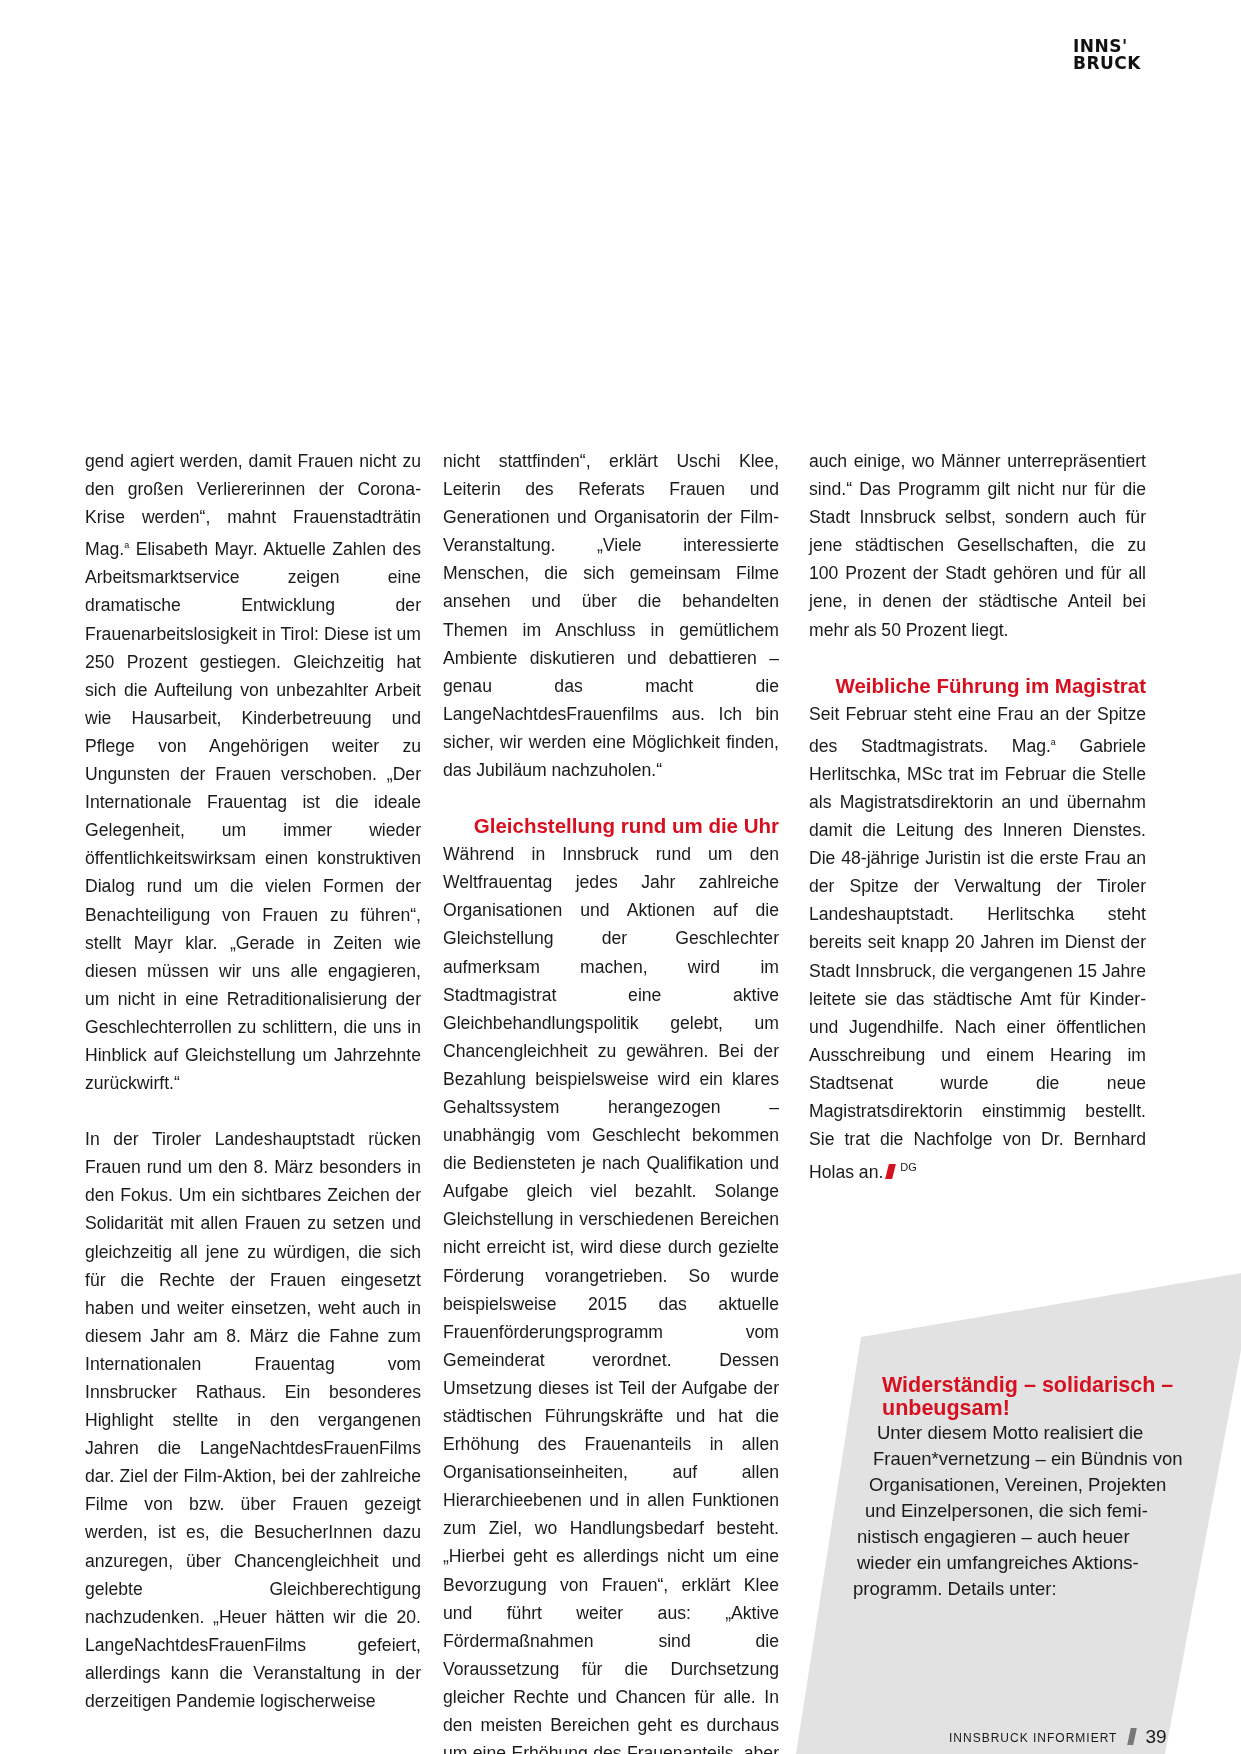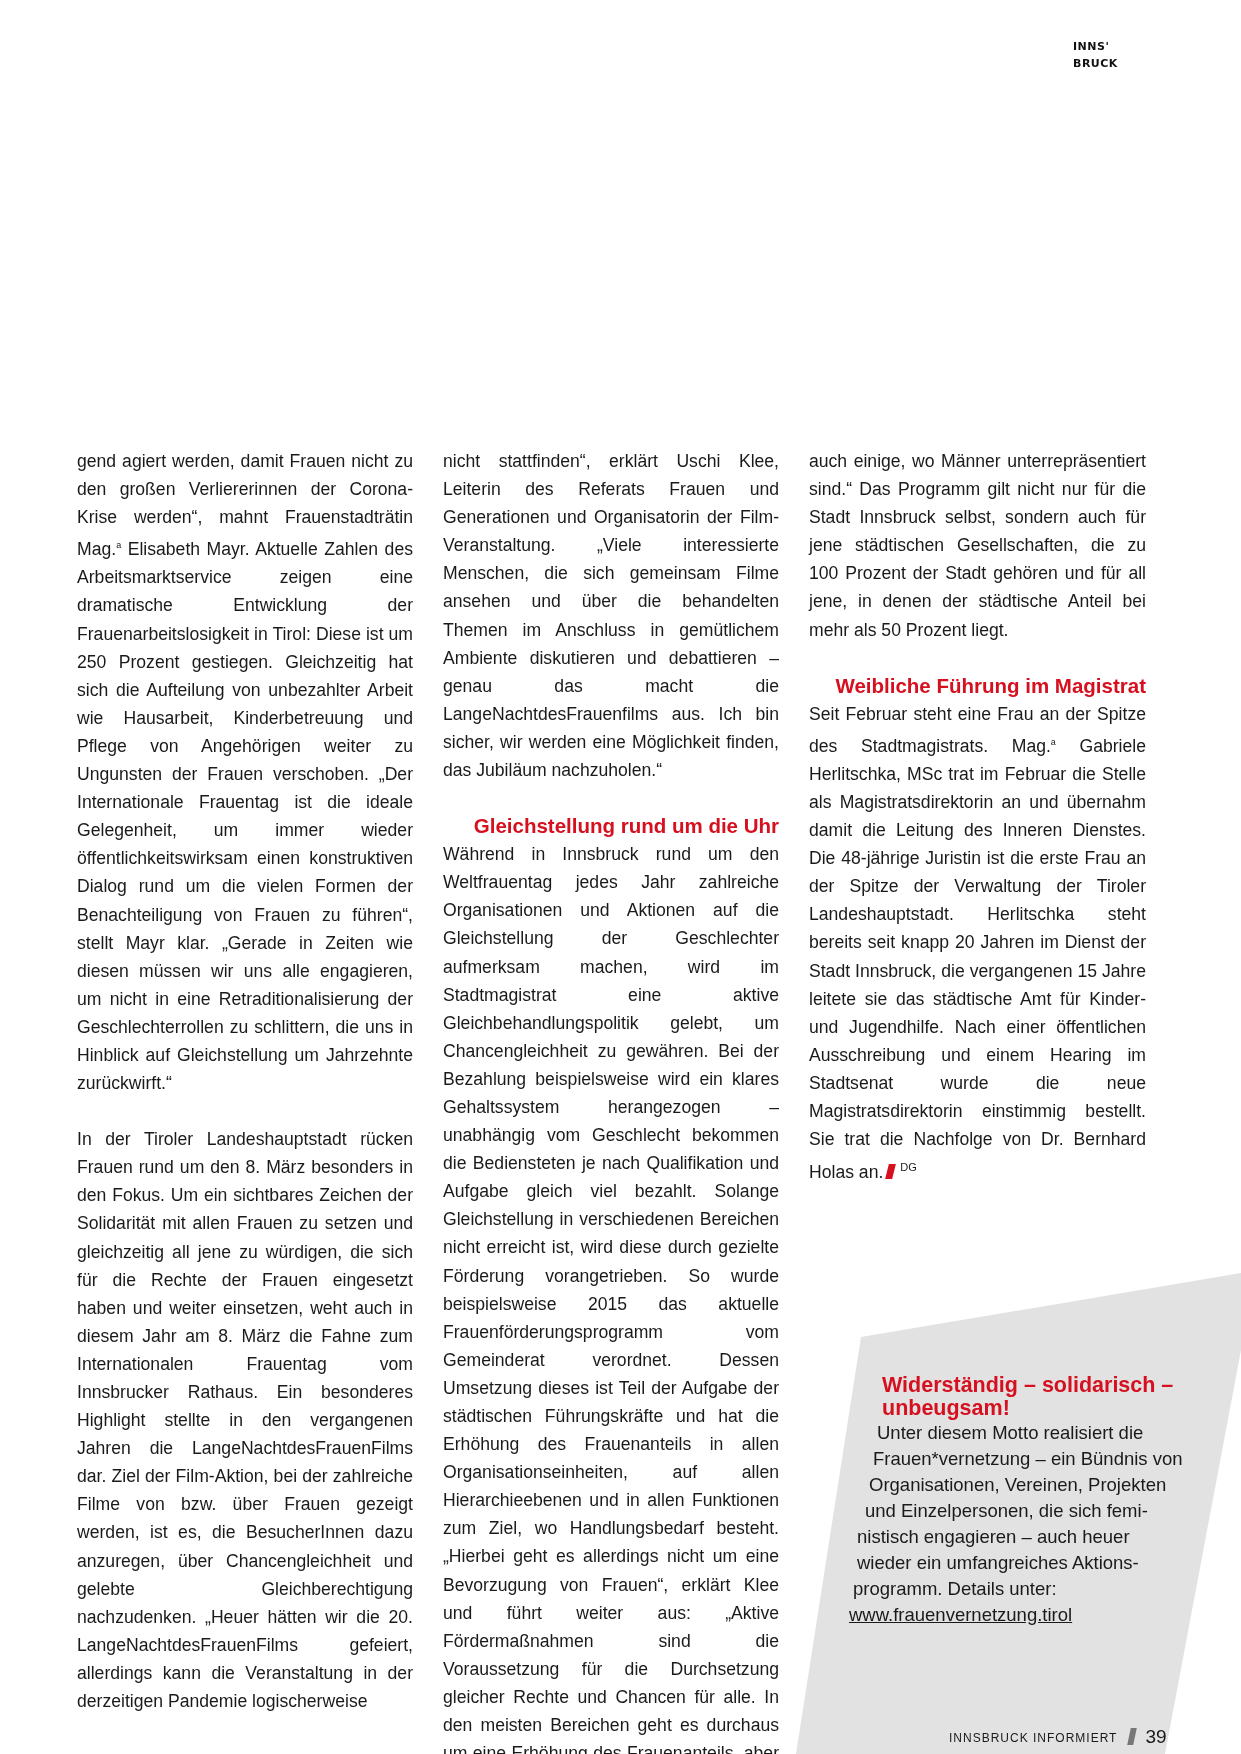--- a/index.html
+++ b/index.html
@@ -1,23 +1,23 @@
 <!DOCTYPE html>
 <html><head>
 <meta charset="utf-8">
 <style>
   html, body { margin:0; padding:0; }
   body { width:1241px; height:1754px; position:relative; background:#ffffff; overflow:hidden;
          font-family:"Liberation Sans", "DejaVu Sans", sans-serif; color:#1a1a1a; }
   .logo { position:absolute; left:1073px; top:38px; font-family:"DejaVu Sans", sans-serif; font-weight:900;
-          font-size:11px; line-height:17px; letter-spacing:0.5px; color:#111; }
+          font-size:17px; line-height:17px; letter-spacing:0.5px; color:#111; }
   .logo div { white-space:nowrap; }
   .gray-shape { position:absolute; left:0; top:0; width:1241px; height:1754px; pointer-events:none; }
   .col { position:absolute; top:447px; width:336px; font-size:17.6px; line-height:28.1px; text-align:justify; }
-  .col1 { left:77px; }
+  .col1 { left:85px; }
   .col2 { left:443px; }
   .col3 { left:809px; width:337px; }
   .col p { margin:0; hyphens:manual; }
   .col h2 { margin:0; color:#d6101f; font-size:20.5px; line-height:28px; font-weight:bold; text-align:right; }
   .gap { height:28px; }
   .sig { display:inline-block; width:7px; height:15px; background:#d6101f; transform:skewX(-14deg); margin:0 6px 0 4px; vertical-align:-1px; }
   .sigtxt { font-size:11px; vertical-align:7px; }
   .sup { font-size:9px; vertical-align:7px; }
   .box { position:absolute; left:850px; top:1374px; width:340px; font-size:18.5px; line-height:26px; color:#1a1a1a; }
   .box h3 { margin:0 0 0 32px; color:#d6101f; font-size:21.5px; line-height:23px; font-weight:bold; }
@@ -61,18 +61,17 @@
 
 <div class="box">
   <h3>Widerständig – solidarisch – unbeugsam!</h3>
   <div class="ln" style="margin-left:27px">Unter diesem Motto realisiert die</div>
   <div class="ln" style="margin-left:23px">Frauen*vernetzung – ein Bündnis von</div>
   <div class="ln" style="margin-left:19px">Organisationen, Vereinen, Projekten</div>
   <div class="ln" style="margin-left:15px">und Einzelpersonen, die sich femi-</div>
   <div class="ln" style="margin-left:7px">nistisch engagieren – auch heuer</div>
   <div class="ln" style="margin-left:7px">wieder ein umfangreiches Aktions-</div>
   <div class="ln" style="margin-left:3px">programm. Details unter:</div>
-  <div class="ln" style="margin-left:-1px"><a>www.frauenvernetzung.tirol</a></div>
 </div>
 
 <div class="footer">
   <span>INNSBRUCK INFORMIERT</span><span class="bar"></span><span class="num">39</span>
 </div>
 
 </body></html>

